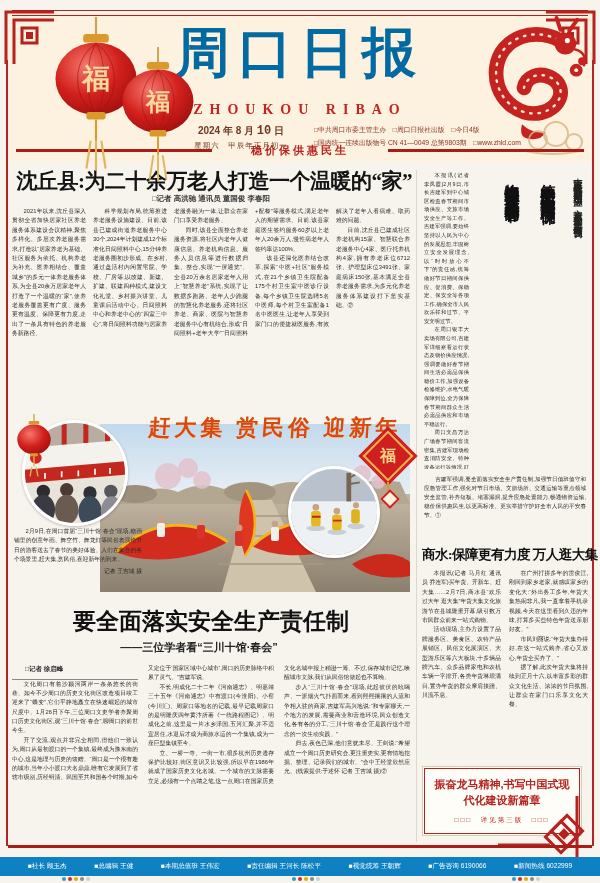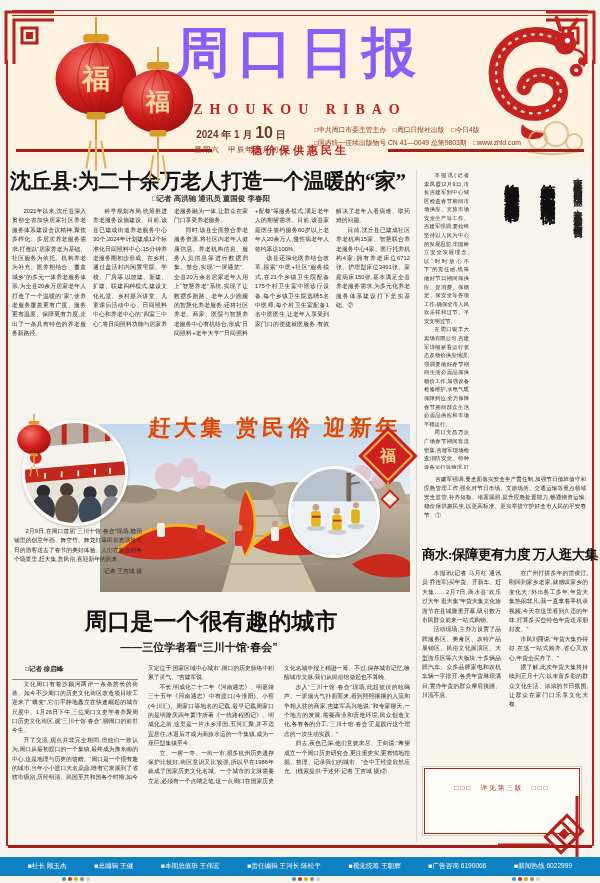--- a/index.html
+++ b/index.html
@@ -9,35 +9,35 @@
   
   .frame-line{position:absolute;background:#b5221f;}
   .frame-top{left:12px;top:10px;width:576px;height:4px;background:none;
              border-top:1px solid #b5221f;border-bottom:1px solid #b5221f;}
   .corner{position:absolute;width:52px;height:62px;}
   .corner.tr{transform:scaleX(-1);}
   
   .masthead{left:8px;top:13px;width:584px;height:149px;background:#fcf2df;}
   .paper-title{left:168px;top:24px;width:264px;text-align:center;
       font-family:"Liberation Serif",serif;font-weight:bold;font-size:54px;
-      color:#8b5cf6;letter-spacing:8px;line-height:1.1;}
+      color:#0369a1;letter-spacing:8px;line-height:1.1;}
   .paper-sub{left:168px;top:102px;width:264px;text-align:center;
       font-family:"Liberation Serif",serif;font-weight:bold;font-size:14px;
       color:#c5231f;letter-spacing:7px;}
   .dateblock{left:172px;top:124px;width:138px;color:#6e3a23;text-align:center;}
   .dateblock .d1{font-size:10px;font-weight:bold;}
-  .dateblock .d1 b{font-size:16px;font-family:Liberation Sans, sans-serif;}
+  .dateblock .d1 b{font-size:12px;font-family:Liberation Mono, monospace;}
   .dateblock .d2{font-size:7.5px;margin-top:3px;letter-spacing:1px;}
   .infoblock{left:314px;top:124px;width:180px;color:#8a3322;}
   .infoblock div{font-size:6.8px;line-height:1.9;white-space:nowrap;}
   .gradebar-text{left:8px;top:143px;width:584px;text-align:center;
       font-size:11px;font-weight:bold;color:#b5221f;letter-spacing:3px;}
   .gradebar-rule{top:149px;height:3px;background:#a81d17;}
   
-  .h-main{left:10px;top:167px;width:402px;text-align:left;
+  .h-main{left:10px;top:167px;width:402px;text-align:right;
       font-family:"Liberation Serif",serif;font-weight:900;font-size:21px;
       letter-spacing:-0.5px;color:#141414;}
   .byline{left:10px;top:194px;width:402px;text-align:center;font-size:7.5px;color:#3a3a3a;font-weight:bold;}
   .body-txt{font-size:5.8px;line-height:1.62;text-align:justify;color:#2b2b2b;overflow:hidden;}
   .body-txt p{margin:0;text-indent:2em;}
   .lead-body{left:12px;top:207px;width:398px;height:202px;column-count:5;column-gap:7px;}
   .gutter-v{left:416px;top:170px;width:1px;height:672px;background:#ddd8cf;}
   
   .r-first{left:424px;top:171px;width:45px;height:298px;font-size:5.3px;}
   .vhead{left:470px;top:172px;width:96px;height:302px;writing-mode:vertical-rl;
@@ -148,21 +148,21 @@
   <text x="45" y="67" font-size="26" fill="#f7d9a0" text-anchor="middle" font-weight="bold">福</text>
   <rect x="36" y="89" width="18" height="7" rx="2" fill="#d99a2b"></rect>
   <path d="M45,96 V116" stroke="#d99a2b" stroke-width="2"></path>
   <path d="M40,116 l-4,26 M45,116 l0,28 M50,116 l4,26" stroke="#e3b45c" stroke-width="2" fill="none"></path>
 </svg>
 
 <div class="abs paper-title">周口日报</div>
 <div class="abs paper-sub">ZHOUKOU RIBAO</div>
 
 <div class="abs dateblock">
-  <div class="d1"><span>2024 年 1 月 </span><b>10</b><span> 日</span></div>
+  <div class="d1"><span>2024 年 8 月 </span><b>10</b><span> 日</span></div>
   <div class="d2">星期六　甲辰年正月初一</div>
 </div>
 <div class="abs infoblock">
   <div>□中共周口市委主管主办　□周口日报社出版　□今日4版</div>
   <div>□国内统一连续出版物号 CN 41—0049 总第9803期　□www.zhld.com</div>
 </div>
 
 <svg class="abs" style="left:466px;top:16px;width:120px;height:128px;" viewBox="0 0 120 130">
   <path fill="none" stroke="#c5231f" stroke-width="15" stroke-linecap="round" d="M100,28 C70,8 34,22 30,52 C26,82 52,104 76,98 C96,93 102,72 86,63 C73,56 60,62 58,73"></path>
   <path fill="none" stroke="#f8e7d6" stroke-width="2.5" stroke-dasharray="1.5 7" stroke-linecap="round" d="M100,28 C70,8 34,22 30,52 C26,82 52,104 76,98 C96,93 102,72 86,63 C73,56 60,62 58,73"></path>
@@ -217,20 +217,21 @@
 <div class="abs h-shangshui">商水:保障更有力度 万人逛大集</div>
 <div class="abs body-txt ss-body">
   <p>本报讯(记者 马月红 通讯员 乔连军)买年货、开新车、赶大集……2月7日,商水县“欢乐过大年 逛大集”年货大集文化旅游节在县城隆重开幕,吸引数万市民群众前来一站式购物。</p>
   <p>活动现场,主办方设置了品牌服务区、美食区、农特产品展销区、民俗文化展演区、大型游乐区等六大板块,十多辆品牌汽车、众多品牌家电和农机车辆一字排开,各类年货琳琅满目,置办年货的群众摩肩接踵、川流不息。</p>
   <p>在广州打拼多年的雷俊江,刚回到家乡老家,就感叹家乡的变化大:“外出务工多年,年货大集热闹非凡,我一直拿着手机录视频,今天在这里看到久违的年味,打算多买些特色年货送亲朋好友。”</p>
   <p>市民刘丽说:“年货大集办得好,在这一站式购齐,省心又放心,年货全买齐了。”</p>
   <p>据了解,此次年货大集将持续到正月十六,以丰富多彩的群众文化生活、浓浓的节日氛围,让群众在家门口乐享文化大餐。</p>
 </div>
 
 <div class="abs promo">
+  <div class="p1">振奋龙马精神,书写中国式现代化建设新篇章</div>
   <div class="p2">□□□　详见第三版　□□□</div>
 </div>
 <svg class="abs" style="left:498px;top:796px;width:92px;height:62px;" viewBox="0 0 92 62">
   <g fill="none" stroke="#b5221f" stroke-width="3">
     <path d="M0,49 H52"></path>
       <path d="M79,0 V62"></path>
     <rect x="52" y="30" width="22" height="22" transform="rotate(45 63 41)"></rect>
     <rect x="58" y="24" width="22" height="22" transform="rotate(45 69 35)"></rect>
   </g>
   <rect x="62" y="34" width="8" height="8" transform="rotate(45 66 38)" fill="#b5221f"></rect>
@@ -381,21 +382,21 @@
       <span class="fu-char">福</span>
     </div>
   <div class="fu-tassel"></div>
 </div>
 
 <div class="abs body-txt caption">
   <p>2月9日,在周口首届“三川十馆·春会”现场,糖画铺里的创意年画、舞空竹、舞龙灯等民俗表演给节日的游客送去了春节的美好体验。人们在集会的各个场景里,赶大集,赏民俗,喜迎新年的到来。</p>
   <p class="credit">记者 王吉城 摄</p>
 </div>
 
-<div class="abs h-city">周口是一个很有趣的城市</div>
+<div class="abs h-city">要全面落实安全生产责任制</div>
 <div class="abs h-city-sub">——三位学者看“三川十馆·春会”</div>
 <div class="abs body-txt city-body">
   <p class="city-byline">□记者 徐启峰</p>
   <p>文化周口有着沙颍河两岸一条条悠长的街巷。如今不少周口的历史文化街区改造项目竣工迎来了“蝶变”,它们平静地矗立在快速崛起的城市尺度中。1月26日下午,三位周口文史学者齐聚周口历史文化街区,观“三川十馆·春会”,聊周口的前世今生。</p>
   <p>开了交流,观点并非完全相同,但他们一致认为,周口从最初渡口的一个集镇,最终成为豫东南的中心,这是地理与历史的馈赠。“周口是一个很有趣的城市,当年小小渡口大名鼎鼎,唯有它发展到了省辖市级别,历经明清、民国至共和国各个时期,如今又定位于‘国家区域中心城市’,周口的历史脉络中积累了灵气。”吉建军说。</p>
   <p>不长,明成化二十二年《河南通志》、明嘉靖三十五年《河南通志》中有渡口(今淮阳)、小窑(今川汇)、周家口等地名的记载,最早记载周家口的是明隆庆四年黄汴所著《一统路程图记》。明成化之前,这里是一片水乡泽国,五河汇聚,并不适宜居住,水退后才成为商旅水运的一个集镇,成为一座巨型集镇至今。</p>
   <p>立、一桥一寺、一街一市,很多杭州历史遗存保护比较好,街区意识又比较强,所以早在1986年就成了国家历史文化名城。一个城市的文脉需要立足,必须有一个点睛之笔,这一点周口在国家历史文化名城申报上稍逊一筹。不过,保存城市记忆,唤醒城市文脉,我们从民俗馆做起也不算晚。</p>
   <p>步入“三川十馆·春会”现场,此起彼伏的吆喝声、一派烟火气扑面而来,看到熙熙攘攘的人流和争相入驻的商家,吉建军高兴地说:“和专家聊天,一个地方的发展,需要商业和营造环境,民众创造文化,各有各的分工,‘三川十馆·春会’正是践行这个理念的一次生动实践。”</p>
   <p>归去,夜色已深,他们意犹未尽。王剑说:“希望成立一个周口历史研究会,更注重史实,更有情地挖掘、整理、记录我们的城市。”会中王经堂欣然应允。(线索提供:于述怀 记者 王吉城 摄)②</p>
 </div>

